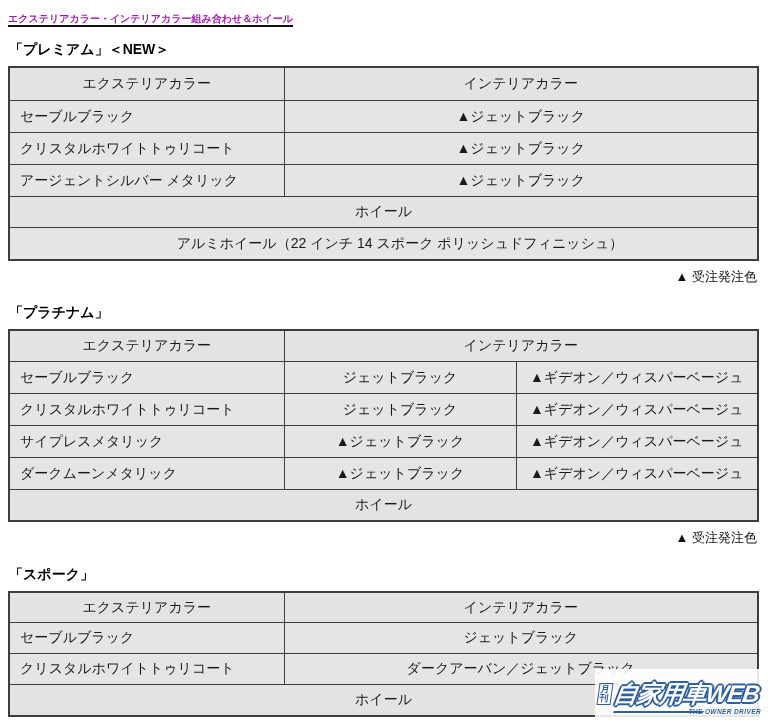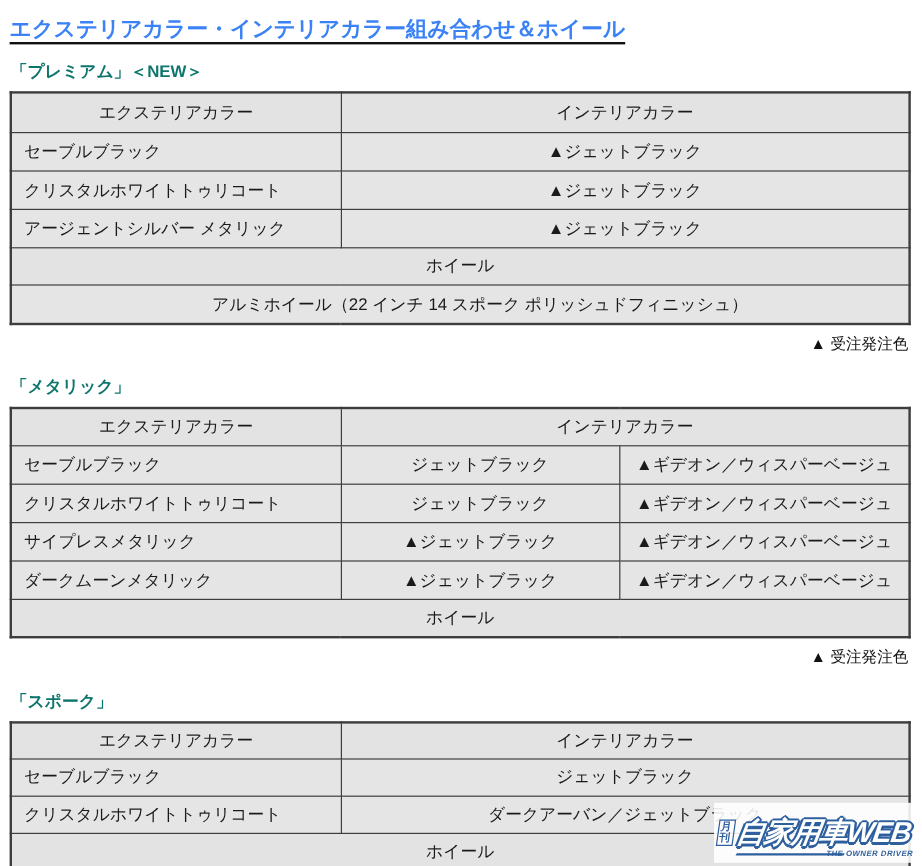--- a/index.html
+++ b/index.html
@@ -3,23 +3,23 @@
 <meta charset="utf-8">
 <style>
   html,body{margin:0;padding:0;}
   body{
     width:768px;height:722px;box-sizing:border-box;
     padding:10px 8px;position:relative;overflow:hidden;
     background:#ffffff;color:#1a1a1a;
     font-family:"Liberation Sans","DejaVu Sans",sans-serif;
     -webkit-font-smoothing:antialiased;
   }
-  h1{font-size:18px;font-weight:bold;margin:2px 0 15px 0;color:#3b82f6;}
+  h1{font-size:10px;font-weight:bold;margin:2px 0 15px 0;color:#a21caf;}
   h1 span{border-bottom:2px solid #111;padding-bottom:1px;}
-  h2{font-size:14px;font-weight:bold;margin:0 0 7px 1px;color:#0f766e;}
+  h2{font-size:14px;font-weight:bold;margin:0 0 7px 1px;color:#000000;}
   .section{margin-bottom:18px;}
   .section.platinum{margin-bottom:19px;}
   .section.sports{margin-bottom:0;}
   table{
     border-collapse:collapse;table-layout:fixed;width:749px;
     font-size:14px;color:#1a1a1a;
   }
   table,th,td{border:1px solid #3d3d3d;}
   table{border:2px solid #3d3d3d;}
   th{font-weight:normal;background:#e3e3e3;text-align:center;}
@@ -104,21 +104,21 @@
     </tr>
     <tr class="row-wheel">
       <td colspan="2" class="wheel">アルミホイール（22 インチ 14 スポーク ポリッシュドフィニッシュ）</td>
     </tr>
   </tbody>
     </table>
   <div class="note">▲ 受注発注色</div>
 </div>
 
 <div class="section platinum">
-  <h2>「メタリック」</h2>
+  <h2>「プラチナム」</h2>
   <table class="t2">
     <colgroup>
         <col style="width:275px">
         <col style="width:232px">
         <col style="width:242px">
       </colgroup>
     <tbody>
         <tr class="row-header">
       <th>エクステリアカラー</th>
       <th colspan="2">インテリアカラー</th>

